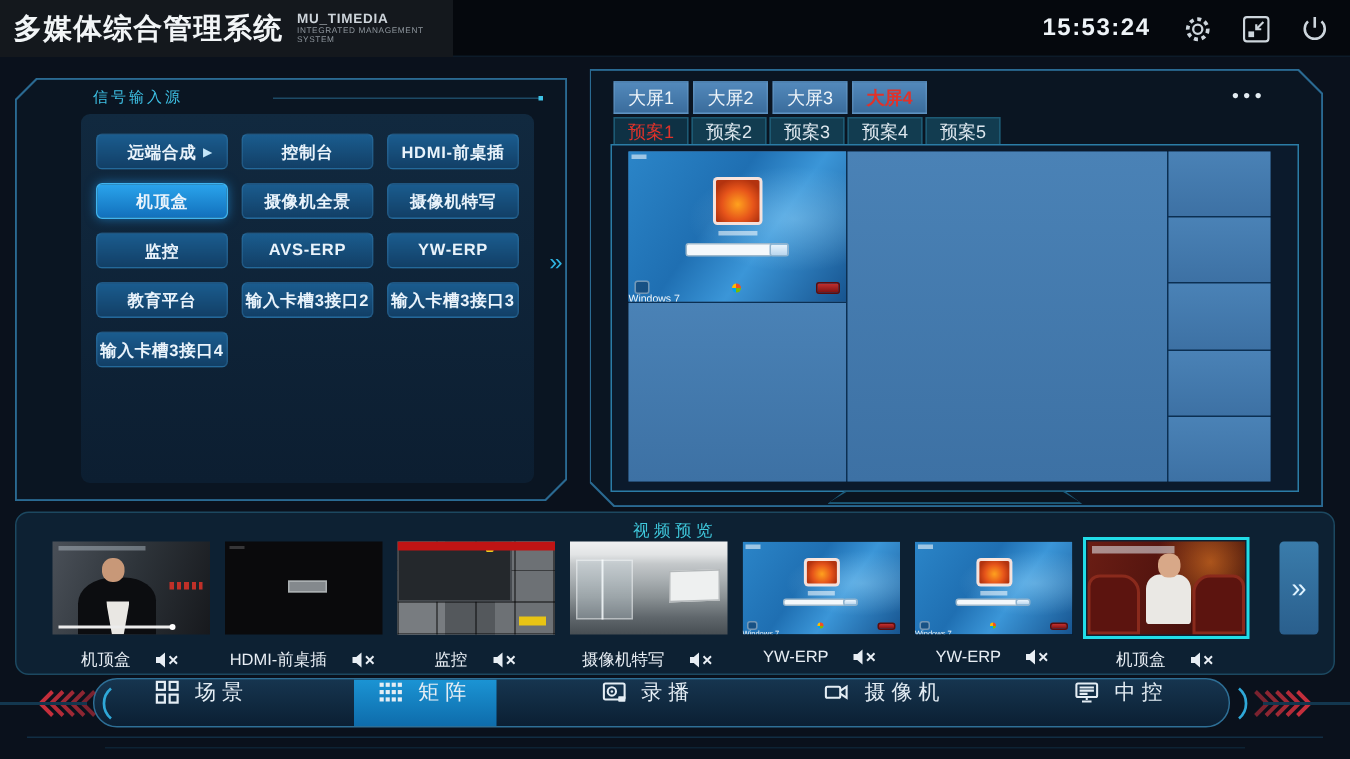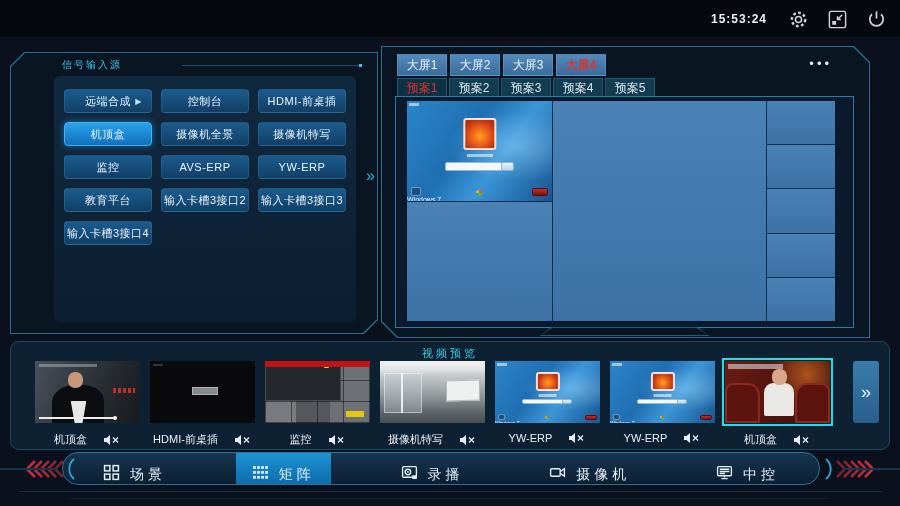--- a/index.html
+++ b/index.html
@@ -7,37 +7,37 @@
   .stage{position:relative;width:900px;height:506px;background:#0a111c;overflow:hidden}
 
   
   .hdr{position:absolute;left:0;top:0;width:900px;height:38px;background:#05080d;border-bottom:1px solid #0d1b29}
   .hdr-logo{position:absolute;left:0;top:0;width:302px;height:38px;background:#14181d;display:flex;align-items:center;padding-left:9px;gap:9px}
   .hdr-title{font-size:19px;font-weight:bold;color:#f2f5f7;letter-spacing:1px;white-space:nowrap}
   .hdr-brand{display:flex;flex-direction:column;line-height:1.2}
   .hdr-brand .b1{font-size:9px;font-weight:bold;color:#cdd4da;letter-spacing:.5px}
   .hdr-brand .b2{font-size:5.5px;color:#8d959c;letter-spacing:.4px}
   .hdr-right{position:absolute;right:12px;top:0;height:38px;display:flex;align-items:center;gap:15px}
-  .clock{font-size:12px;font-weight:bold;color:#eef3f7;letter-spacing:1px;margin-right:4px}
+  .clock{font-size:16px;font-weight:bold;color:#eef3f7;letter-spacing:1px;margin-right:4px}
   .hicon{display:flex;align-items:center;justify-content:center;width:24px;height:24px;cursor:pointer}
 
   
   .pframe{position:absolute}
   .pframe-bg,.pframe-in{position:absolute}
   .pframe-bg{inset:0;background:#2a6a92}
   .pframe-in{inset:1px;background:#0a1522}
   .chamfer-l .pframe-bg,.chamfer-l .pframe-in{clip-path:polygon(14px 0,100% 0,100% calc(100% - 14px),calc(100% - 14px) 100%,0 100%,0 14px)}
   .chamfer-r .pframe-bg,.chamfer-r .pframe-in{clip-path:polygon(0 0,calc(100% - 16px) 0,100% 16px,100% 100%,16px 100%,0 calc(100% - 16px))}
 
   
   .pl-title{position:absolute;left:52px;top:6px;font-size:10px;color:#3ec2e6;letter-spacing:2px}
   .title-line{position:absolute;left:172px;top:13px;width:178px;height:1px;background:#1d4a66}
   .title-line::after{content:"";position:absolute;right:-2px;top:-1px;width:3px;height:3px;background:#3ec2e6}
   .src-grid{position:absolute;left:44px;top:24px;width:302px;height:246px;background:linear-gradient(180deg,#11293f,#0c1e31);border-radius:6px;padding:13px 10px;display:grid;grid-template-columns:repeat(3,1fr);grid-auto-rows:24px;gap:9px;align-content:start}
-  .src-btn{position:relative;border:1px solid rgba(58,130,178,.35);border-radius:4px;background:linear-gradient(#1a5c8e,#123f66);color:#e9f3fb;font-size:11px;font-weight:normal;display:flex;align-items:center;justify-content:center;cursor:pointer;font-family:inherit;letter-spacing:.5px}
+  .src-btn{position:relative;border:1px solid rgba(58,130,178,.35);border-radius:4px;background:linear-gradient(#1a5c8e,#123f66);color:#e9f3fb;font-size:11px;font-weight:bold;display:flex;align-items:center;justify-content:center;cursor:pointer;font-family:inherit;letter-spacing:.5px}
   .src-btn.active{background:linear-gradient(#2aa4ec,#1270bc);box-shadow:0 0 7px rgba(34,150,230,.6);border-color:#3fb4f0}
   .sub-arrow{position:absolute;right:9px;font-size:8px;color:#c4e6fa}
   .src-expand{position:absolute;right:3px;top:116px;font-size:16px;color:#2fb3e0;cursor:pointer;line-height:1}
 
   
   .wall-tabs{position:absolute;left:16px;top:8px;display:flex;gap:3px}
   .tab-wall{width:50px;height:22px;display:flex;align-items:center;justify-content:center;font-size:12px;color:#eef4f9;background:linear-gradient(#5389bb,#3a6c9c);border:1px solid rgba(120,170,210,.35);cursor:pointer}
   .tab-wall.sel{color:#e0322a;font-weight:bold}
   .more-dots{position:absolute;right:38px;top:10px;font-size:13px;letter-spacing:3px;color:#e4ecf2;cursor:pointer}
   .preset-tabs{position:absolute;left:16px;top:32px;display:flex;gap:2px}
@@ -108,37 +108,44 @@
   .theater{background:radial-gradient(circle at 78% 22%,rgba(255,140,40,.55),transparent 38%),linear-gradient(105deg,#6a1d14 0%,#55150f 42%,#380d0a 100%)}
   .theater .seatL{left:0;bottom:0;width:33%;height:64%;background:#5c140f;border:2px solid #8a2a1c;border-radius:8px 12px 0 0}
   .theater .seatR{right:0;bottom:0;width:33%;height:64%;background:#5c140f;border:2px solid #8a2a1c;border-radius:12px 8px 0 0}
   .theater .fig-shirt{left:37%;top:36%;width:29%;height:52%;background:#eae8e4;border-radius:30% 30% 8% 8%}
   .theater .fig-head{left:45%;top:13%;width:14%;height:25%;background:#d8a888;border-radius:45%}
   .theater .caption{left:3%;top:5%;width:52%;height:5px;background:rgba(230,236,242,.55)}
 
   
   .nav-bar{position:absolute;left:62px;top:452px;width:758px;height:33px;background:linear-gradient(#16354f,#0b1f33);border:1px solid #2e6f96;border-radius:16px;overflow:hidden}
   .nav-items{display:flex;height:100%;align-items:stretch;justify-content:space-between;padding:0 24px}
-  .nav-item{display:flex;align-items:flex-end;gap:10px;padding:0 16px;color:#e4edf4;font-size:14px;letter-spacing:4px;cursor:pointer;white-space:nowrap}
+  .nav-item{display:flex;align-items:flex-start;gap:10px;padding:0 16px;color:#e4edf4;font-size:14px;letter-spacing:4px;cursor:pointer;white-space:nowrap}
   .nav-item.active{background:linear-gradient(#1b94d4,#0e6cab)}
   .nav-item svg{flex:0 0 auto}
   .deco{position:absolute;top:458px}
   .deco-l{left:22px}
   .deco-r{right:22px;transform:scaleX(-1)}
   .edge-line{position:absolute;top:468px;width:58px;height:2px;background:#13374f}
   .edge-line.l{left:0}.edge-line.r{right:0}
   .bottom-line1{position:absolute;left:18px;right:18px;top:491px;height:1px;background:#112e44}
   .bottom-line2{position:absolute;left:70px;right:70px;top:498px;height:1px;background:#0d2334}
 </style>
 </head>
 <body>
 
 <div class="stage">
 
   <div class="hdr">
+    <div class="hdr-logo">
+      <span class="hdr-title">多媒体综合管理系统</span>
+      <span class="hdr-brand">
+        <span class="b1">MU_TIMEDIA</span>
+        <span class="b2">INTEGRATED MANAGEMENT SYSTEM</span>
+      </span>
+    </div>
     <div class="hdr-right">
       <span class="clock">15:53:24</span>
       <span class="hicon">
         <svg viewBox="0 0 22 22" width="21" height="21" fill="none" stroke="#cdd5dc">
             <circle cx="11" cy="11" r="3.2" stroke-width="1.6"></circle>
             <circle cx="11" cy="11" r="7" stroke-width="2.6" stroke-dasharray="2.8 2.6"></circle>
           </svg>
       </span>
       <span class="hicon">
         <svg viewBox="0 0 22 22" width="21" height="21" fill="none" stroke="#cdd5dc" stroke-width="1.5">
@@ -199,21 +206,21 @@
       <button class="src-btn">
           <span>输入卡槽3接口3</span>
         </button>
       <button class="src-btn">
           <span>输入卡槽3接口4</span>
         </button>
     </div>
     <span class="src-expand">»</span>
   </div>
 
-  <div class="pframe chamfer-r" style="left:381px;top:46px;width:489px;height:292px">
+  <div class="pframe chamfer-r" style="left:393px;top:46px;width:489px;height:292px">
     <div class="pframe-bg"></div>
     <div class="pframe-in"></div>
 
     <div class="wall-tabs">
       <span class="tab-wall">大屏1</span>
       <span class="tab-wall">大屏2</span>
       <span class="tab-wall">大屏3</span>
       <span class="tab-wall sel">大屏4</span>
     </div>
     <span class="more-dots">•••</span>

